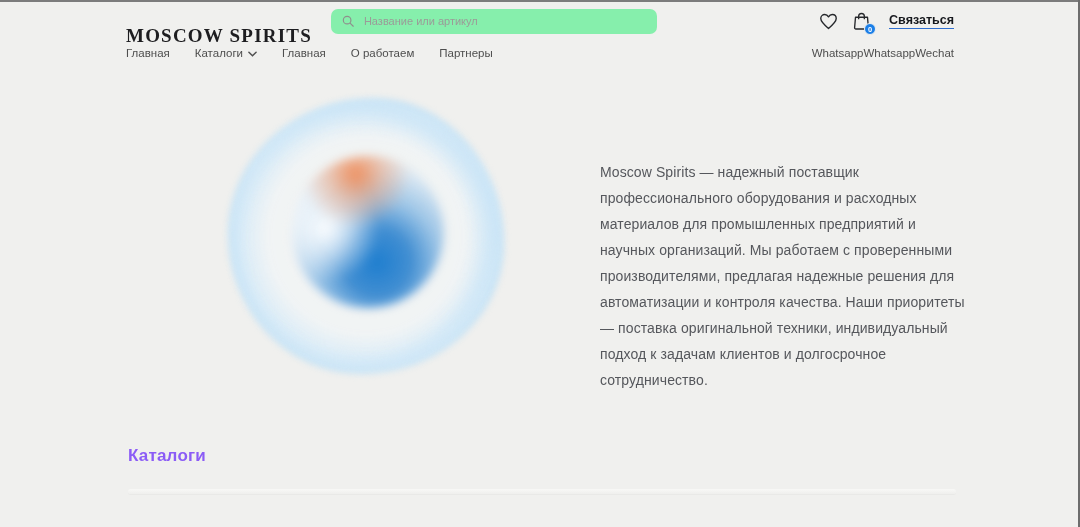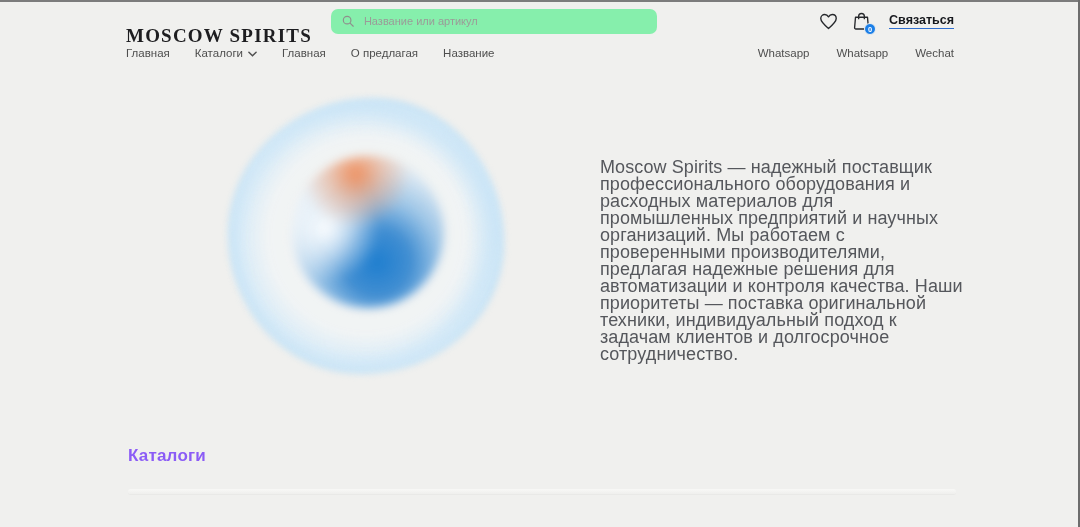--- a/index.html
+++ b/index.html
@@ -56,21 +56,21 @@
 
   
   .nav {
     position: absolute; top: 45px; left: 0; width: 100%; height: 16px;
     padding: 0 126px; display: flex; align-items: center;
     font-size: 11.5px; color: #4e4e4e;
   }
   .nav-left { display: flex; align-items: center; gap: 25px; text-align: center; }
   .nav-item { cursor: pointer; white-space: nowrap; display: flex; align-items: center; gap: 5px; }
   .nav-item .chev { display: inline-flex; margin-top: 1px; }
-  .nav-right { margin-left: auto; display: flex; align-items: center; gap: 27px; }
+  .nav-right { margin-left: auto; display: flex; align-items: center; }
   .nav-right .nav-item { color: #4e4e4e; }
 
   
   .hero-blob { position: absolute; left: 228px; top: 98px; width: 276px; height: 276px; }
   .blob-layer1 {
     position: absolute; inset: 0;
     border-radius: 53% 47% 52% 48% / 49% 53% 47% 51%;
     background: radial-gradient(circle at 50% 50%,
       rgba(250,252,253,0.55) 0%,
       rgba(242,247,250,0.55) 50%,
@@ -97,21 +97,21 @@
     border-radius: 50%;
     background:
       radial-gradient(circle at 42% 12%, rgba(242,130,72,0.85) 0%, rgba(244,150,100,0.45) 16%, rgba(244,150,100,0) 34%),
       radial-gradient(circle at 22% 48%, rgba(255,255,255,0.95) 0%, rgba(255,255,255,0.55) 18%, rgba(255,255,255,0) 38%),
       radial-gradient(circle at 56% 70%, #1e7ecf 0%, rgba(45,130,205,0.9) 24%, rgba(100,165,220,0.6) 46%, rgba(165,205,238,0.3) 68%, rgba(205,228,246,0) 90%),
       radial-gradient(circle at 50% 50%, rgba(225,238,248,0.5) 0%, rgba(225,238,248,0) 80%);
     filter: blur(5px);
   }
   .hero-text {
     position: absolute; left: 600px; top: 159px; width: 366px;
-    font-size: 18px; line-height: 17px; color: #55575c;
+    font-size: 14px; line-height: 26px; color: #55575c;
     letter-spacing: 0.1px;
   }
 
   
   .catalogs-title {
     position: absolute; left: 128px; top: 446px;
     font-size: 17px; font-weight: bold; color: #8b5cf6; letter-spacing: 0.2px;
   }
   .catalogs-divider {
     position: absolute; left: 128px; top: 489px; width: 828px; height: 5px;
@@ -170,24 +170,24 @@
       <span class="chev">
         <svg width="9" height="6" viewBox="0 0 10 6" fill="none" stroke="#4e4e4e" stroke-width="1.6" stroke-linecap="round">
           <path d="M1 1 L5 5 L9 1"></path>
         </svg>
       </span>
     </span>
     <span class="nav-item">
       <span>Главная</span>
     </span>
     <span class="nav-item">
-      <span>О предлагая</span>
-    </span>
-    <span class="nav-item">
-      <span>Название</span>
+      <span>О работаем</span>
+    </span>
+    <span class="nav-item">
+      <span>Партнеры</span>
     </span>
   </div>
   <div class="nav-right">
     <span class="nav-item">Whatsapp</span>
     <span class="nav-item">Whatsapp</span>
     <span class="nav-item">Wechat</span>
   </div>
 </div>
 
 <div class="hero-blob">

